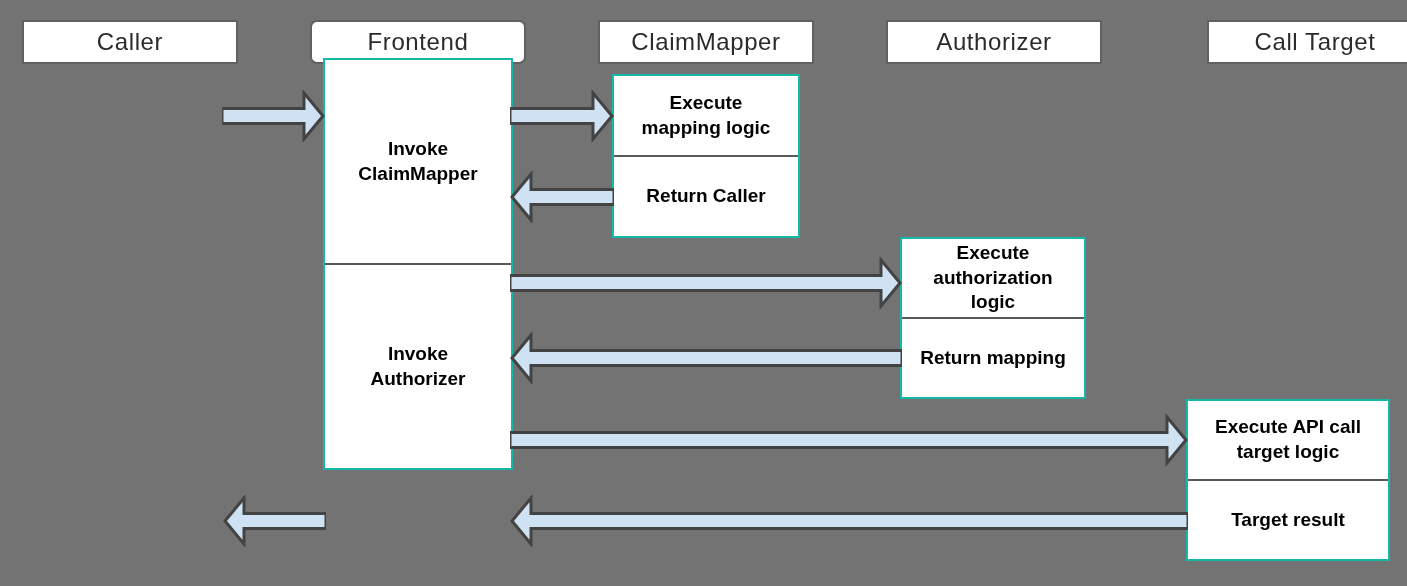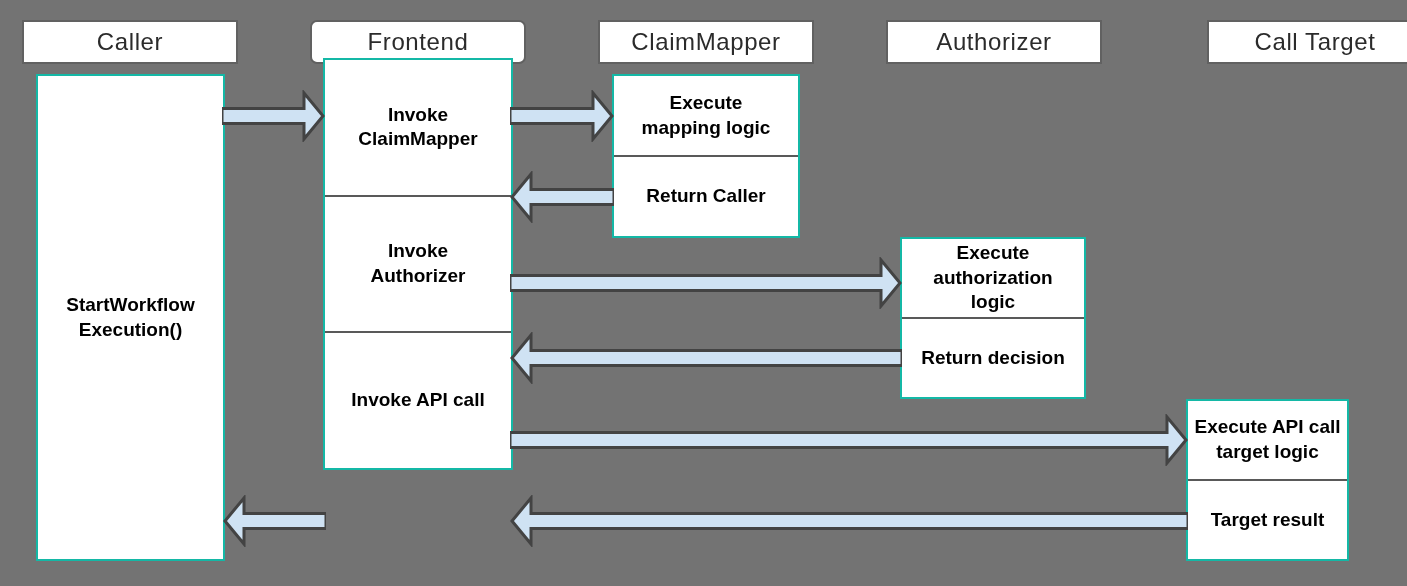--- a/index.html
+++ b/index.html
@@ -35,21 +35,21 @@
   .cell:first-child{border-top:none;}
   .hdr-caller{left:22px;}
   .hdr-frontend{left:310px;border-radius:7px;}
   .hdr-claimmapper{left:598px;}
   .hdr-authorizer{left:886px;}
   .hdr-calltarget{left:1207px;}
   .act-caller{left:36px;top:74px;width:189px;height:487px;}
   .act-frontend{left:323px;top:58px;width:190px;height:412px;}
   .act-claimmapper{left:612px;top:74px;width:188px;height:164px;}
   .act-authorizer{left:900px;top:237px;width:186px;height:162px;}
-  .act-calltarget{left:1186px;top:399px;width:163px;height:162px;}
+  .act-calltarget{left:1186px;top:399px;width:204px;height:162px;}
   .arrow{position:absolute;height:52px;display:block;}
 </style>
 </head>
 <body>
 
 <div id="canvas">
 
   <div class="hdr hdr-caller">
     <span>Caller</span>
   </div>
@@ -59,44 +59,39 @@
   <div class="hdr hdr-claimmapper">
     <span>ClaimMapper</span>
   </div>
   <div class="hdr hdr-authorizer">
     <span>Authorizer</span>
   </div>
   <div class="hdr hdr-calltarget">
     <span>Call Target</span>
   </div>
 
-  <div class="act act-caller">
-    <div class="cell">StartWorkflow
-Execution()</div>
-  </div>
 
   <div class="act act-frontend">
     <div class="cell">Invoke
 ClaimMapper</div>
     <div class="cell">Invoke
 Authorizer</div>
-    <div class="cell">Invoke API call</div>
   </div>
 
   <div class="act act-claimmapper">
     <div class="cell">Execute
 mapping logic</div>
     <div class="cell">Return Caller</div>
   </div>
 
   <div class="act act-authorizer">
     <div class="cell">Execute
 authorization
 logic</div>
-    <div class="cell">Return decision</div>
+    <div class="cell">Return mapping</div>
   </div>
 
   <div class="act act-calltarget">
     <div class="cell">Execute API call
 target logic</div>
     <div class="cell">Target result</div>
   </div>
 
   <div id="arrow-layer">
       <svg class="arrow" width="103" height="52" viewBox="0 0 103 52" style="left: 222px; top: 90px;">

